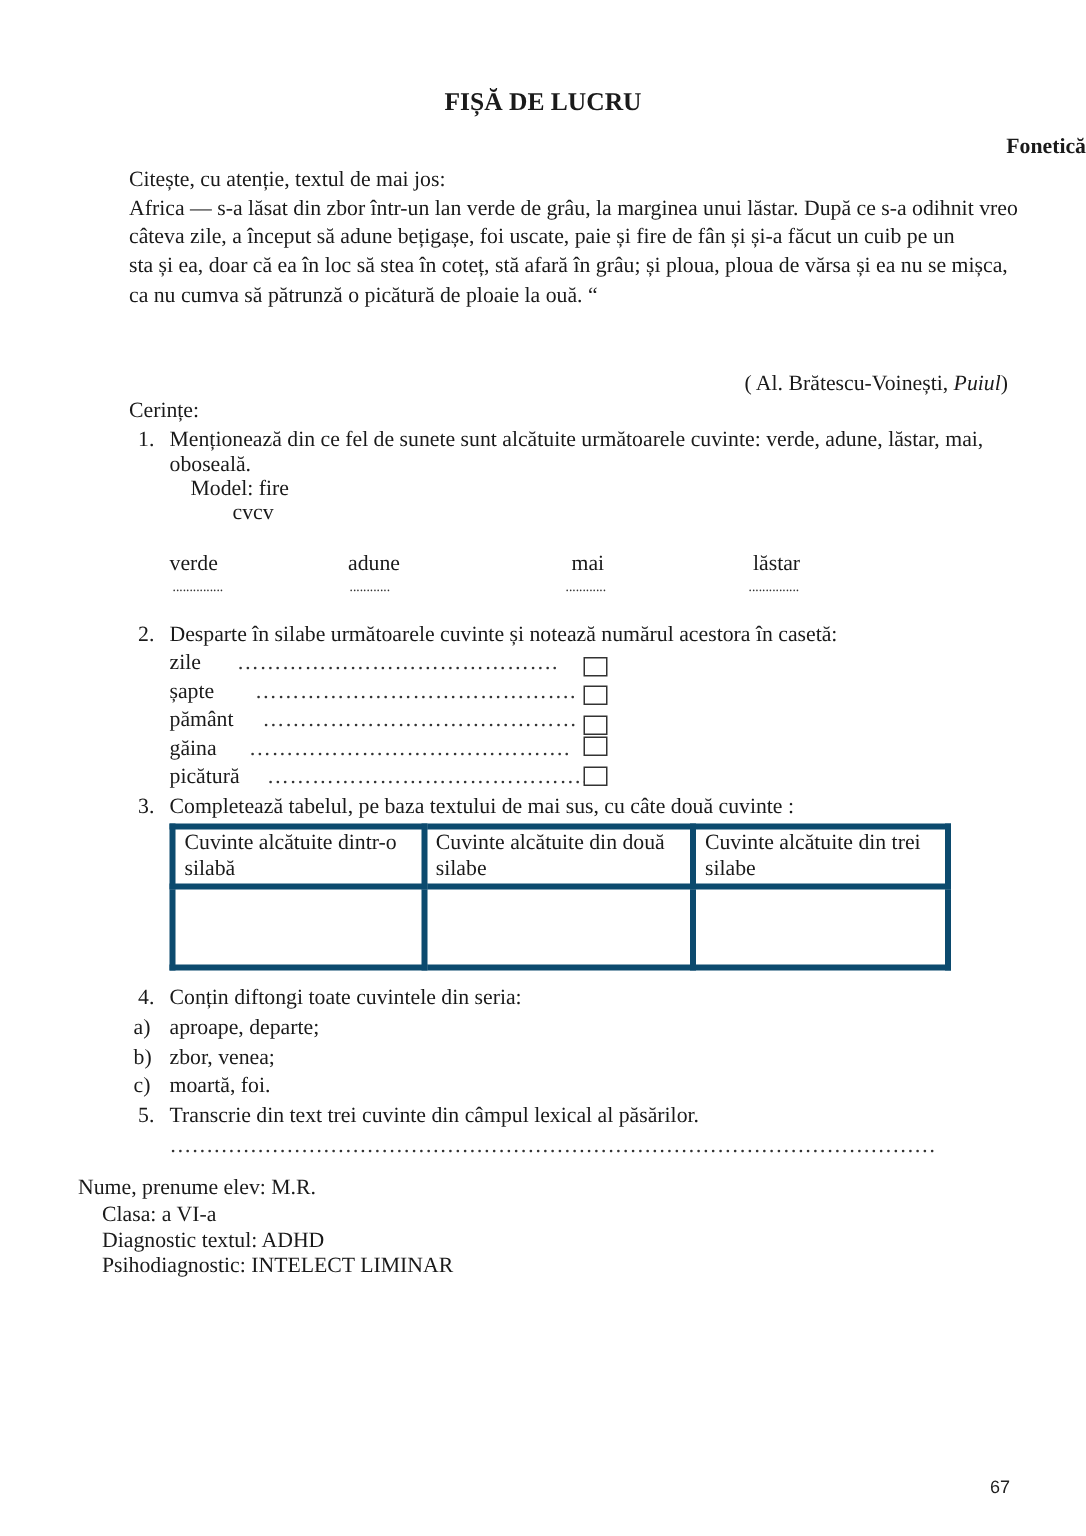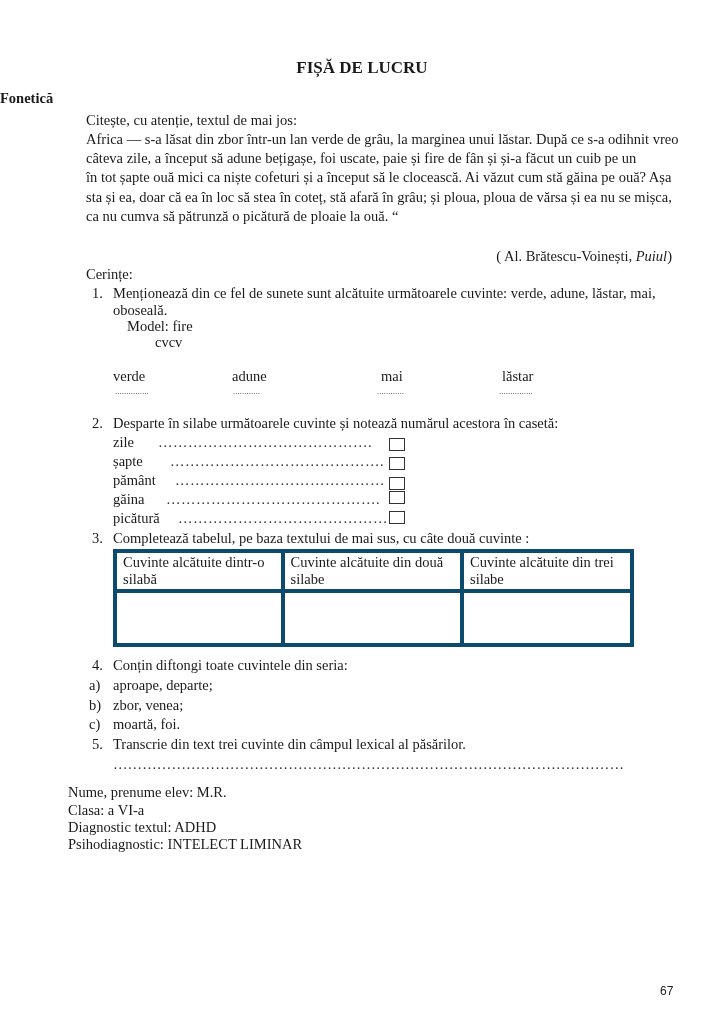--- a/index.html
+++ b/index.html
@@ -2,21 +2,21 @@
 <html><head>
 <meta charset="utf-8">
 <style>
   html, body { margin: 0; padding: 0; background: #ffffff; }
   body {
     width: 724px; height: 1024px; position: relative; overflow: hidden;
     font-family: "Liberation Serif", serif; color: #1a1a1a; font-size: 14.5px;
   }
   .abs { position: absolute; white-space: nowrap; }
   .title { left: 0; width: 724px; text-align: center; top: 58px; font-weight: bold; font-size: 17px; }
-  .subtitle { left: 0; width: 724px; text-align: left; top: 90px; font-weight: bold; font-size: 14.5px; }
+  .subtitle { left: 0; width: 724px; text-align: right; top: 90px; font-weight: bold; font-size: 14.5px; }
   .line { line-height: 19.2px; }
   .para { left: 86px; top: 130px; width: 600px; white-space: normal; line-height: 19.2px; }
   .para .p-line { display: block; white-space: nowrap; }
   .indent { padding-left: 27px; }
   .dots { letter-spacing: 0.5px; color: #333; }
   .small-dots { font-size: 9px; letter-spacing: 0; color: #333; }
   .box { position: absolute; width: 14px; height: 11px; border: 1px solid #333; background: #fff; }
   table.t3 { position: absolute; left: 113px; top: 549px; width: 521px; border-collapse: collapse; }
   table.t3 td, table.t3 th {
     border: 4px solid #0c4a6e; vertical-align: top; text-align: left; font-weight: normal;
@@ -31,21 +31,20 @@
 <body>
 
 <div class="abs title">FIȘĂ DE LUCRU</div>
 <div class="abs subtitle">Fonetică</div>
 
 <div class="abs line" style="left:86px; top:111px;">Citește, cu atenție, textul de mai jos:</div>
 
 <div class="abs para">
   <span class="p-line">Africa — s-a lăsat din zbor într-un lan verde de grâu, la marginea unui lăstar. După ce s-a odihnit vreo</span>
   <span class="p-line">câteva zile, a început să adune bețigașe, foi uscate, paie și fire de fân și și-a făcut un cuib pe un</span>
-  <span class="p-line">în tot șapte ouă mici ca niște cofeturi și a început să le clocească. Ai văzut cum stă găina pe ouă? Așa</span>
   <span class="p-line">sta și ea, doar că ea în loc să stea în coteț, stă afară în grâu; și ploua, ploua de vărsa și ea nu se mișca,</span>
   <span class="p-line">ca nu cumva să pătrunză o picătură de ploaie la ouă. “</span>
 </div>
 <div class="abs line" style="right:52px; top:247px;"><span>( Al. Brătescu-Voinești, </span><i>Puiul</i><span>)</span></div>
 
 <div class="abs line" style="left:86px; top:265px;">Cerințe:</div>
 
 <div class="abs line" style="left:92px; top:284px;">1.</div>
 <div class="abs line" style="left:113px; top:284px;">Menționează din ce fel de sunete sunt alcătuite următoarele cuvinte: verde, adune, lăstar, mai,</div>
 <div class="abs line" style="left:113px; top:301px;">oboseală.</div>
@@ -107,18 +106,18 @@
 <div class="abs line" style="left:113px; top:676px;">aproape, departe;</div>
 <div class="abs line" style="left:89px; top:696px;">b)</div>
 <div class="abs line" style="left:113px; top:696px;">zbor, venea;</div>
 <div class="abs line" style="left:89px; top:715px;">c)</div>
 <div class="abs line" style="left:113px; top:715px;">moartă, foi.</div>
 
 <div class="abs line" style="left:92px; top:735px;">5.</div>
 <div class="abs line" style="left:113px; top:735px;">Transcrie din text trei cuvinte din câmpul lexical al păsărilor.</div>
 <div class="abs line dots" style="left:113px; top:755px; letter-spacing:0.1px;">……………………………………………………………………………………………</div>
 
-<div class="abs line" style="left:68px; top:783px;">Nume, prenume elev: M.R.</div>
+<div class="abs line" style="left:52px; top:783px;">Nume, prenume elev: M.R.</div>
 <div class="abs line" style="left:68px; top:801px;">Clasa: a VI-a</div>
 <div class="abs line" style="left:68px; top:818px;">Diagnostic textul: ADHD</div>
 <div class="abs line" style="left:68px; top:835px;">Psihodiagnostic: INTELECT LIMINAR</div>
 
 <div class="abs pagenum">67</div>
 
 </body></html>

